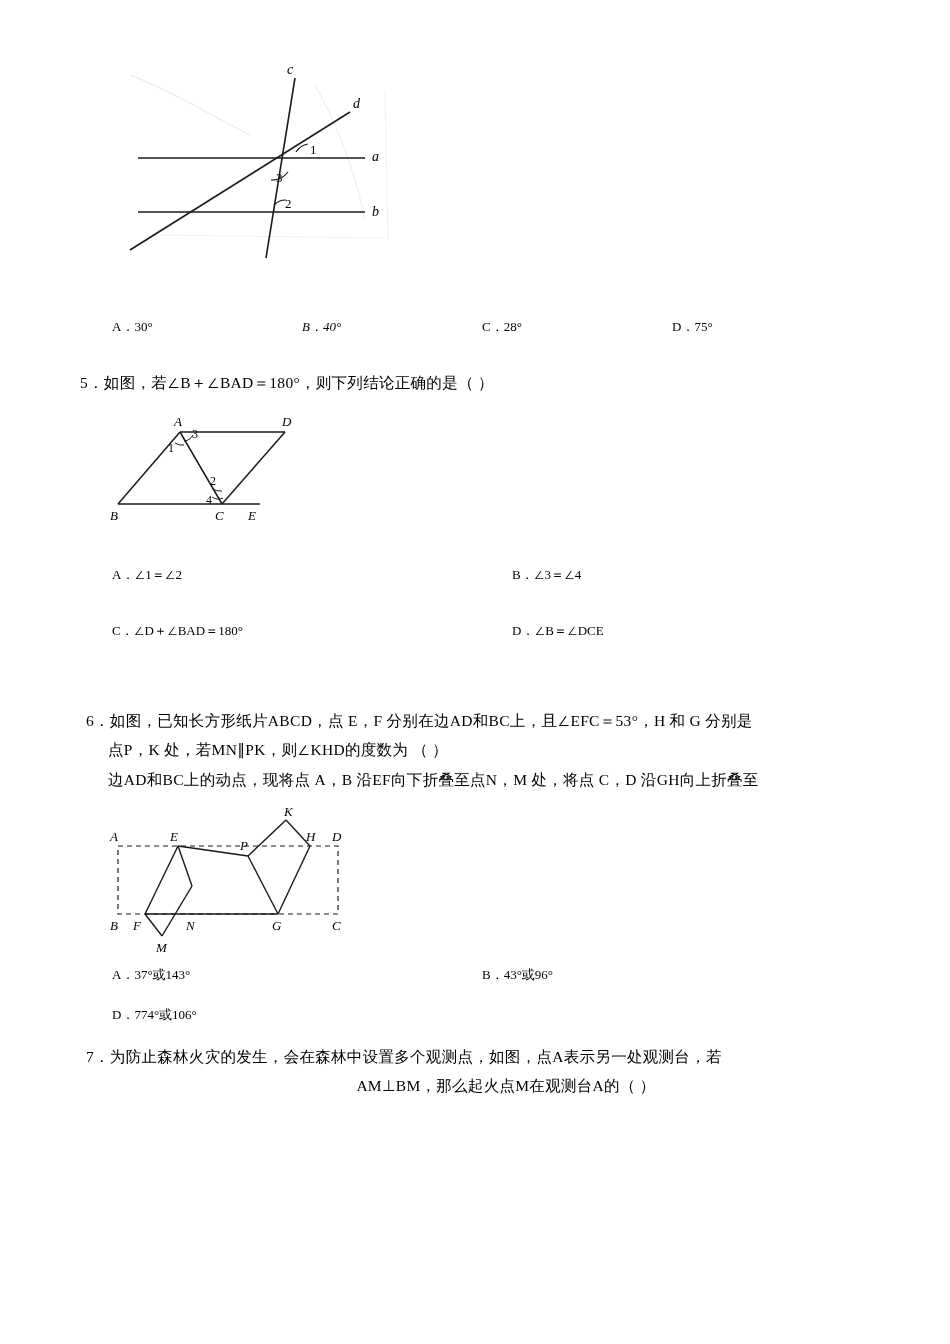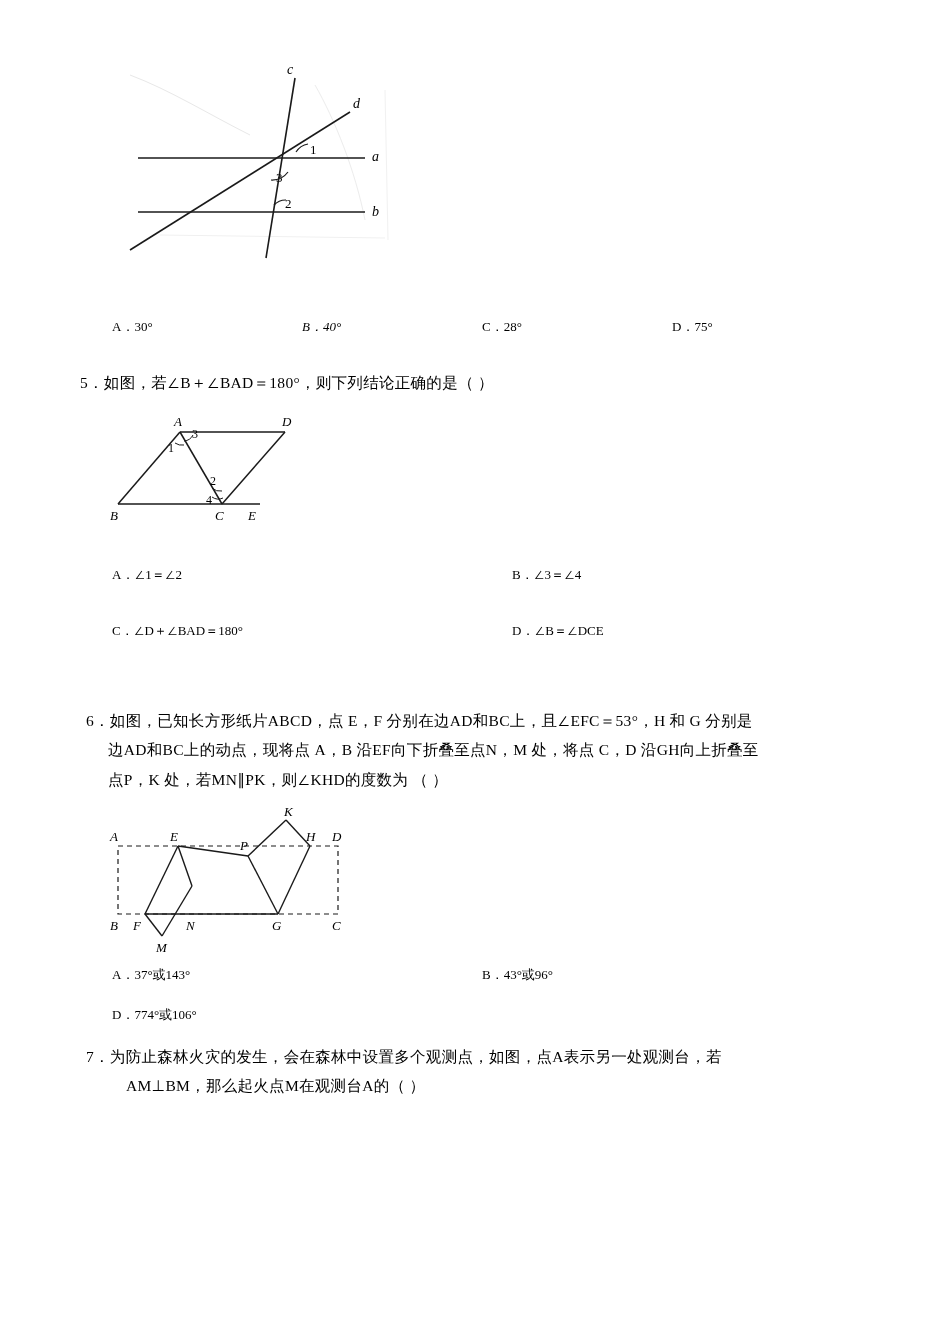--- a/index.html
+++ b/index.html
@@ -128,22 +128,22 @@
     <div class="opt-row">
       <div class="opt-cell" style="width:400px;">C．∠D＋∠BAD＝180°</div>
       <div class="opt-cell">D．∠B＝∠DCE</div>
     </div>
   </div>
 
   <div class="block q-text" style="left:86px; top:682px; width:800px;margin-top:24px;">
     <div>
       <span>6．</span><span>如图，已知长方形纸片ABCD，点 E，F 分别在边AD和BC上，且∠EFC＝53°，H 和 G 分别是</span>
     </div>
+    <div style="margin-left:22px;">点P，K 处，若MN∥PK，则∠KHD的度数为 （      ）</div>
     <div style="margin-left:22px;">边AD和BC上的动点，现将点 A，B 沿EF向下折叠至点N，M 处，将点 C，D 沿GH向上折叠至</div>
-    <div style="margin-left:22px;">点P，K 处，若MN∥PK，则∠KHD的度数为 （      ）</div>
   </div>
 
   <div class="fig" style="left:100px; top:808px;">
     <svg width="360" height="150" viewBox="0 0 360 150">
 
       <rect x="18" y="38" width="220" height="68" fill="none" stroke="#1a1a1a" stroke-width="1.2" stroke-dasharray="5,4"></rect>
 
       <line x1="78" y1="38" x2="45" y2="106" stroke="#1a1a1a" stroke-width="1.4"></line>
       <line x1="78" y1="38" x2="92" y2="78" stroke="#1a1a1a" stroke-width="1.4"></line>
       <line x1="45" y1="106" x2="62" y2="128" stroke="#1a1a1a" stroke-width="1.4"></line>
@@ -179,16 +179,16 @@
     </div>
     <div class="opt-row">
       <div class="opt-cell">D．774°或106°</div>
     </div>
   </div>
 
   <div class="block q-text" style="left:86px; top:1042px; width:800px;">
     <div>
       <span>7．</span><span>为防止森林火灾的发生，会在森林中设置多个观测点，如图，点A表示另一处观测台，若</span>
     </div>
-    <div style="margin-left:40px;">AM⊥BM，那么起火点M在观测台A的（      ）</div>
+    <div style="margin-left:40px;text-align:center;">AM⊥BM，那么起火点M在观测台A的（      ）</div>
   </div>
 
 </div>
 
 </body></html>

